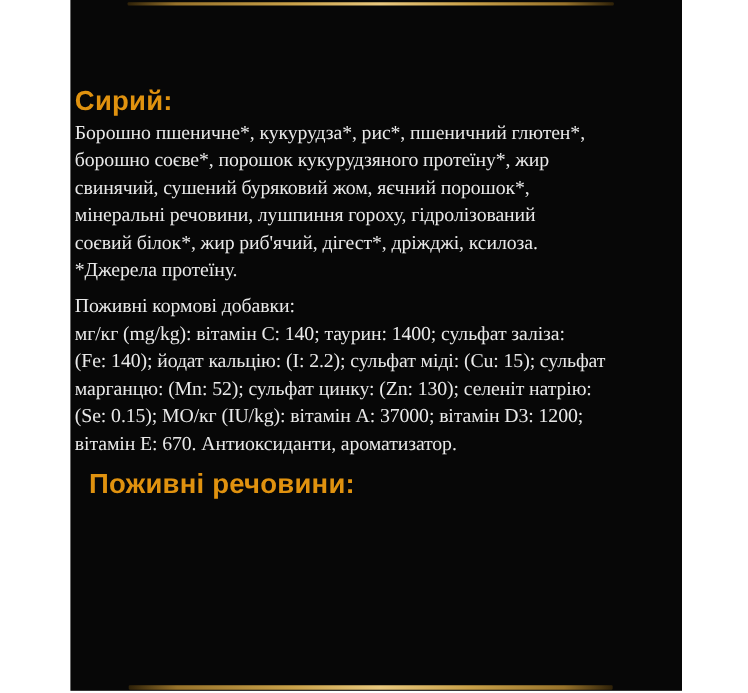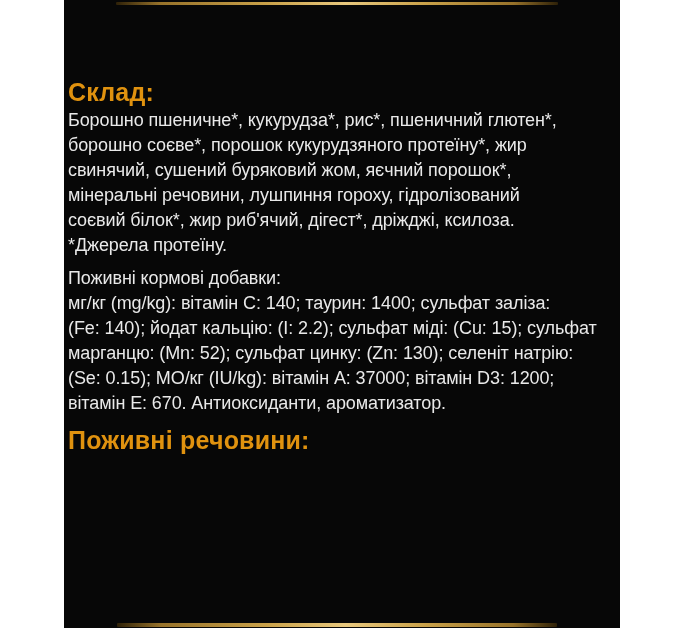--- a/index.html
+++ b/index.html
@@ -44,49 +44,50 @@
     height: 4px;
   }
   .content {
     position: absolute;
     left: 4px;
     right: 2px;
     top: 78px;
   }
   .section { margin: 0; }
   .section + .section { margin-top: 8px; }
-  .section.last { margin-top: 10px; }
+  .section.last { margin-top: 10px; margin-left: 13px; }
   .heading {
     margin: 0;
     font-size: 25px;
     line-height: 28px;
     font-weight: 700;
     color: #E0920F;
     letter-spacing: 0.2px;
   }
   .body-text {
     margin-top: 2px;
     font-size: 18px;
     line-height: 25px;
     color: #E9E9E9;
     letter-spacing: -0.1px;
     white-space: pre-line;
+    font-family: Liberation Serif, serif;
   }
 </style>
 </head>
 <body>
 
 <div class="panel">
   <div class="gold-line top"></div>
   <div class="gold-line bottom"></div>
 
   <div class="content">
 
     <div class="section">
-      <h2 class="heading">Склад:</h2>
+      <h2 class="heading">Сирий:</h2>
       <div class="body-text">Борошно пшеничне*, кукурудза*, рис*, пшеничний глютен*,
 борошно соєве*, порошок кукурудзяного протеїну*, жир
 свинячий, сушений буряковий жом, яєчний порошок*,
 мінеральні речовини, лушпиння гороху, гідролізований
 соєвий білок*, жир риб'ячий, дігест*, дріжджі, ксилоза.
 *Джерела протеїну.</div>
     </div>
 
     <div class="section">
       <div class="body-text">Поживні кормові добавки:

